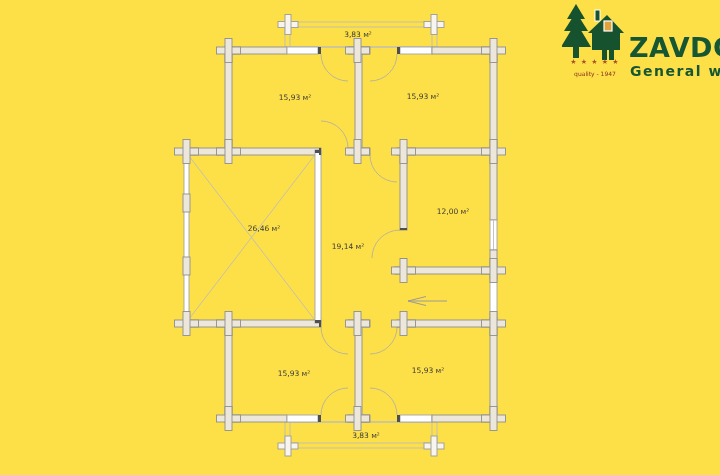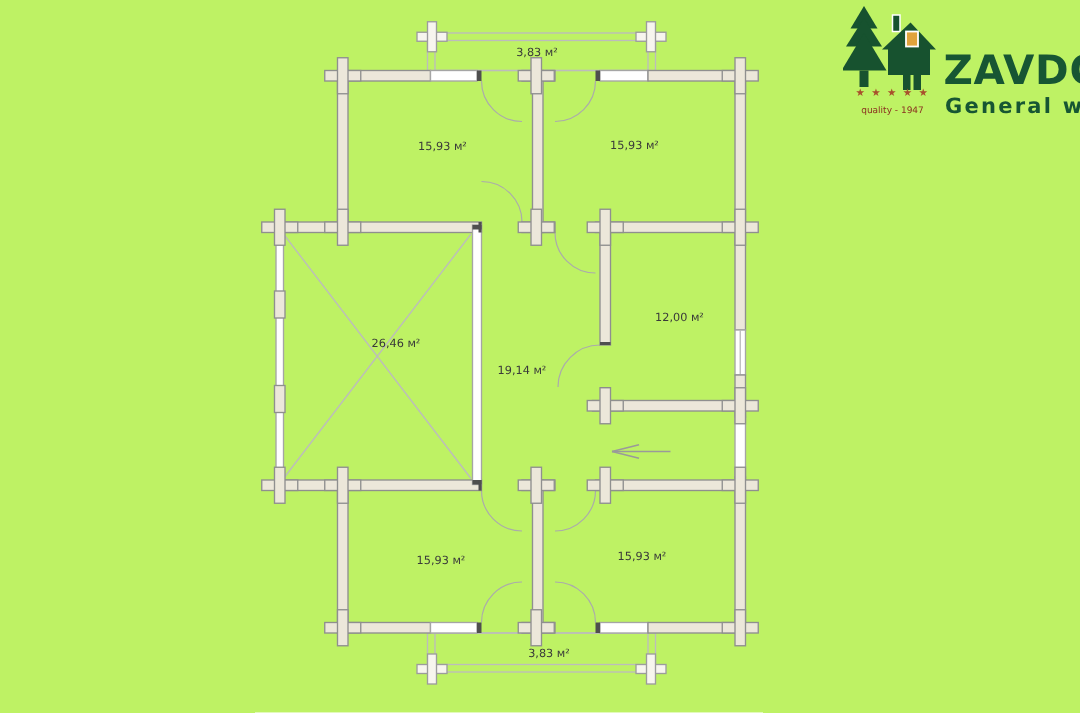--- a/index.html
+++ b/index.html
@@ -1,17 +1,17 @@
 <!DOCTYPE html>
 <html><head>
 <meta charset="utf-8">
 <style>
   *{box-sizing:border-box}
   html,body{margin:0;padding:0;background:#fff}
-  #stage{position:relative;width:720px;height:475px;background:#bef264;overflow:hidden;
+  #stage{position:relative;width:720px;height:475px;background:#fde047;overflow:hidden;
          font-family:"DejaVu Sans",sans-serif}
   #plan{position:absolute;left:0;top:0}
   .wall{fill:#ece7da;stroke:#8f8f8f;stroke-width:0.9}
   .win{fill:#ffffff;stroke:#a5a5a5;stroke-width:0.9}
   .thin{fill:none;stroke:#bcbcbc;stroke-width:0.9}
   .arc{fill:none;stroke:#ababab;stroke-width:0.8}
   .jamb{fill:#4f4f4f}
   .post{fill:#f7f5ee;stroke:#9c9c9c;stroke-width:0.9}
   .roomlabel{fill:#3a3a3a;font-size:7.5px;text-anchor:middle;font-family:"DejaVu Sans",sans-serif}
   #logo{position:absolute;left:562px;top:3px;width:158px;height:82px}

